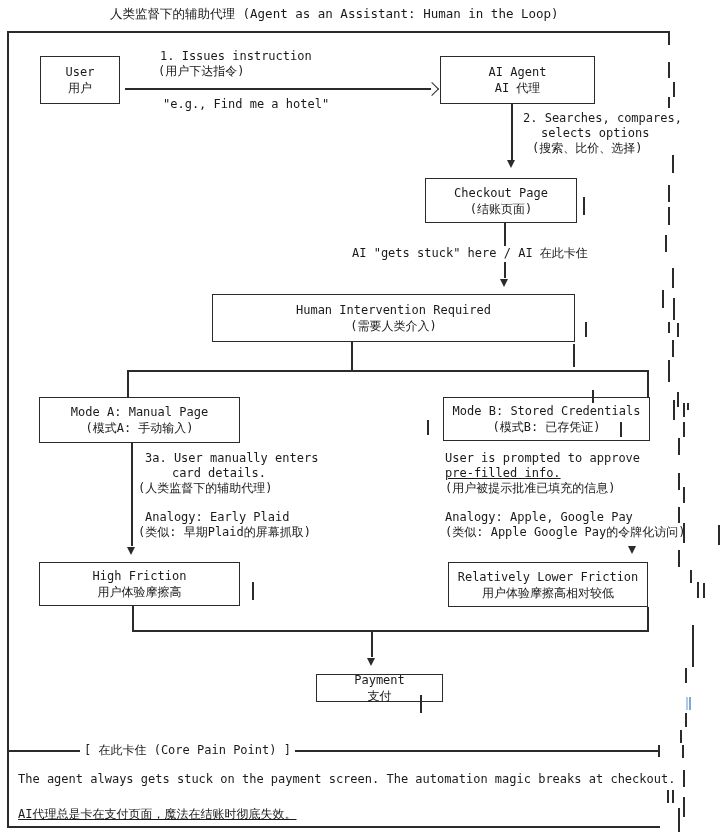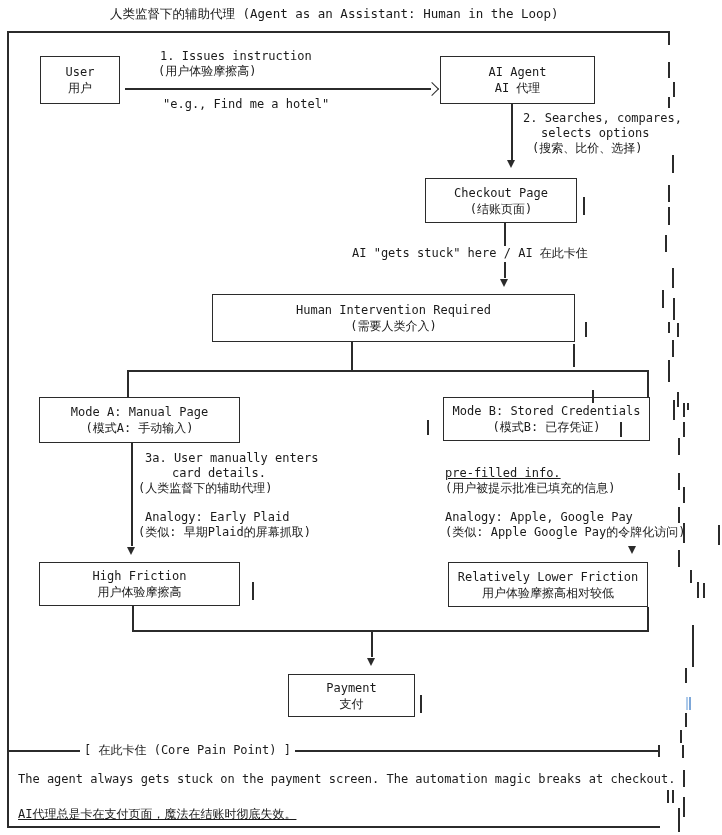--- a/index.html
+++ b/index.html
@@ -64,29 +64,29 @@
   <div class="box" style="left:39px; top:562px; width:201px; height:44px;">
     <div>High Friction</div>
     <div>用户体验摩擦高</div>
   </div>
 
   <div class="box" style="left:448px; top:562px; width:200px; height:45px;">
     <div>Relatively Lower Friction</div>
     <div>用户体验摩擦高相对较低</div>
   </div>
 
-  <div class="box" style="left:288px; top:674px; width:127px; height:43px;">
+  <div class="box" style="left:316px; top:674px; width:127px; height:28px;">
     <div>Payment</div>
     <div>支付</div>
   </div>
 
   <div class="ln hln" style="left:125px; top:88px; width:306px;"></div>
   <div class="chev" style="left:427px; top:84px;"></div>
   <div class="lbl" style="left:160px; top:49px;">1. Issues instruction</div>
-  <div class="lbl" style="left:158px; top:64px;">(用户体验摩擦高)</div>
+  <div class="lbl" style="left:158px; top:64px;">(用户下达指令)</div>
   <div class="lbl" style="left:163px; top:97px;">"e.g., Find me a hotel"</div>
 
   <div class="ln vln" style="left:511px; top:104px; height:56px;"></div>
   <div class="tdown" style="left:507px; top:160px;"></div>
   <div class="lbl" style="left:523px; top:111px;">2. Searches, compares,</div>
   <div class="lbl" style="left:541px; top:126px;">selects options</div>
   <div class="lbl" style="left:532px; top:141px;">(搜索、比价、选择)</div>
 
   <div class="ln vln" style="left:504px; top:223px; height:23px;"></div>
   <div class="lbl" style="left:352px; top:246px;">AI "gets stuck" here / AI 在此卡住</div>
@@ -99,20 +99,21 @@
   <div class="ln vln" style="left:647px; top:370px; height:27px;"></div>
 
   <div class="ln vln" style="left:131px; top:443px; height:103px;"></div>
   <div class="tdown" style="left:127px; top:547px;"></div>
   <div class="lbl" style="left:145px; top:451px;">3a. User manually enters</div>
   <div class="lbl" style="left:172px; top:466px;">card details.</div>
   <div class="lbl" style="left:138px; top:481px;">(人类监督下的辅助代理)</div>
   <div class="lbl" style="left:145px; top:510px;">Analogy: Early Plaid</div>
   <div class="lbl" style="left:138px; top:525px;">(类似: 早期Plaid的屏幕抓取)</div>
 
+  <div class="lbl" style="left:445px; top:451px;">User is prompted to approve</div>
   <div class="lbl" style="left:445px; top:466px;text-decoration:underline;">pre-filled info.</div>
   <div class="lbl" style="left:445px; top:481px;">(用户被提示批准已填充的信息)</div>
   <div class="lbl" style="left:445px; top:510px;">Analogy: Apple, Google Pay</div>
   <div class="lbl" style="left:445px; top:525px;">(类似: Apple Google Pay的令牌化访问)</div>
   <div class="tdown" style="left:628px; top:546px;"></div>
 
   <div class="ln vln" style="left:132px; top:606px; height:24px;"></div>
   <div class="ln vln" style="left:647px; top:607px; height:23px;"></div>
   <div class="ln hln" style="left:132px; top:630px; width:517px;"></div>
   <div class="ln vln" style="left:371px; top:630px; height:27px;"></div>

